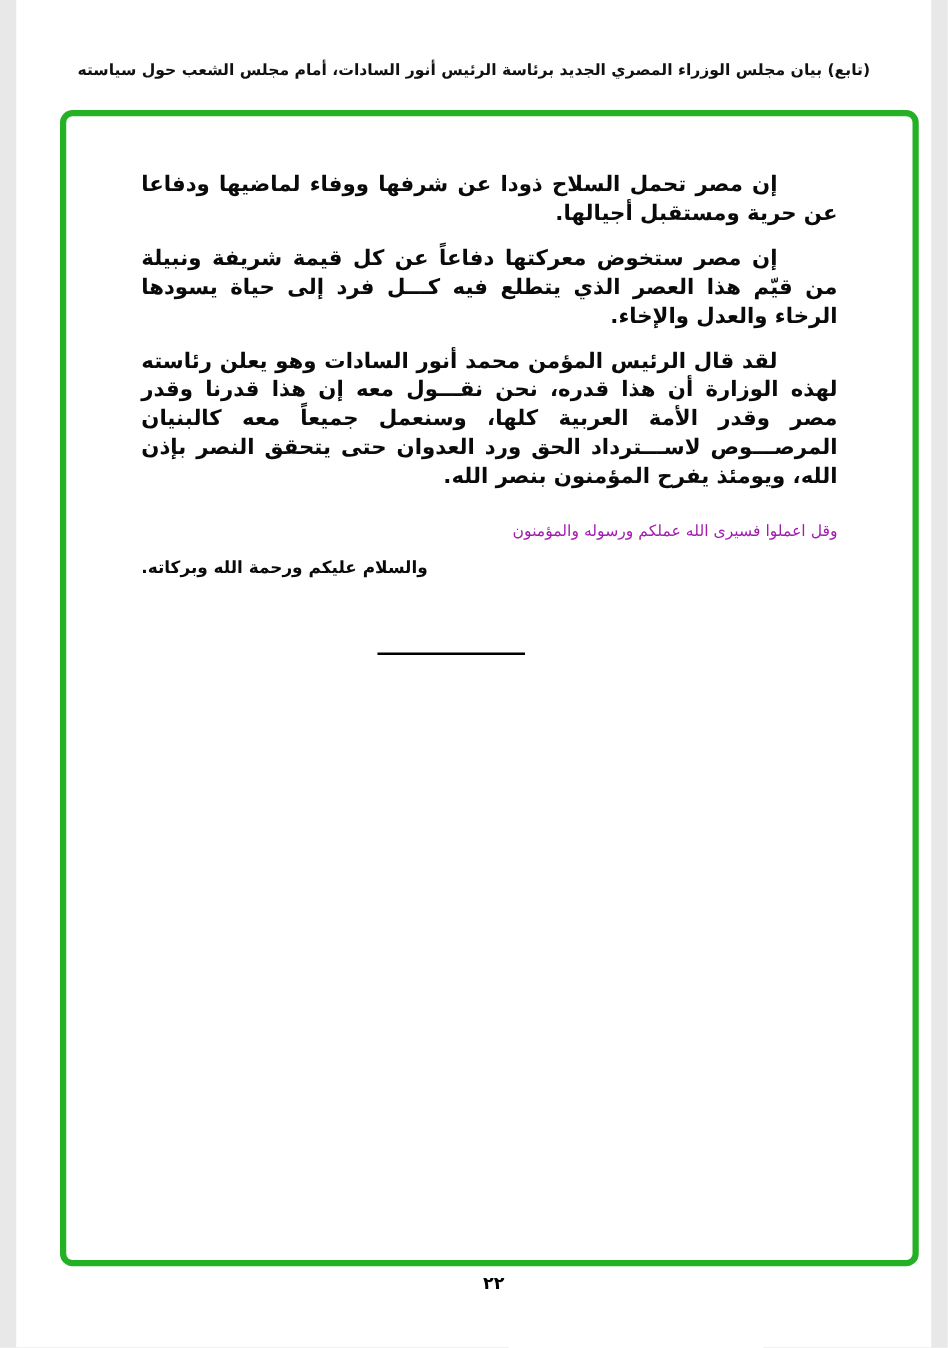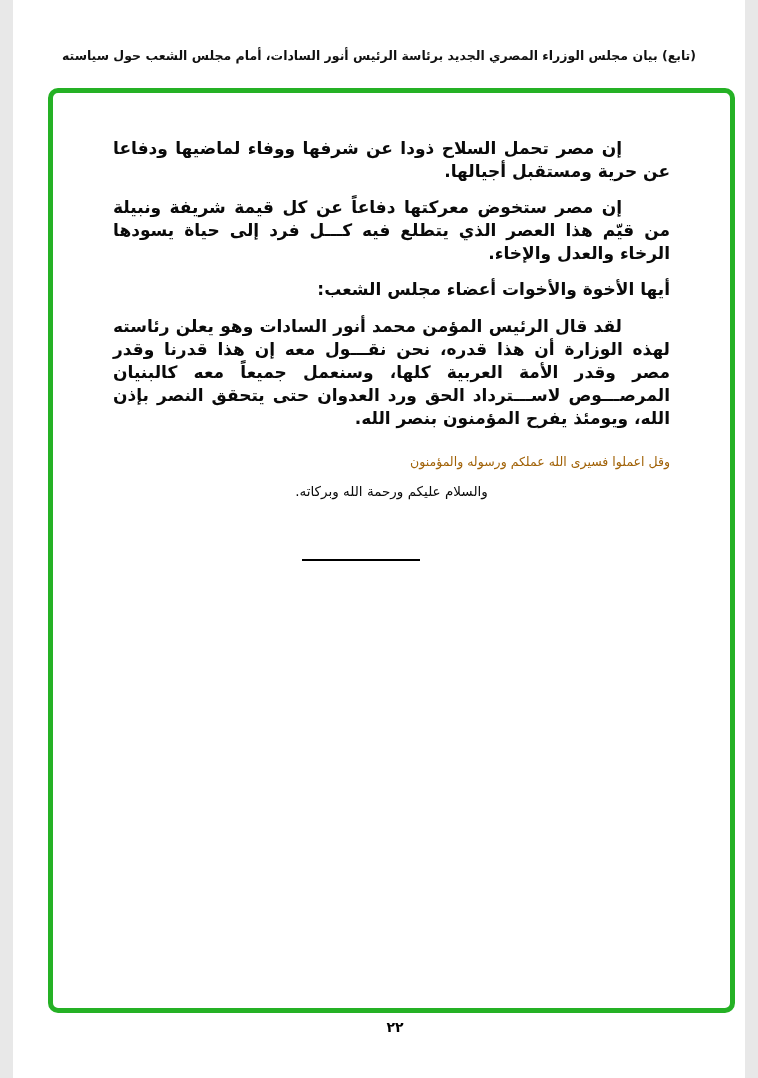--- a/index.html
+++ b/index.html
@@ -51,29 +51,29 @@
   .para.heading {
     text-indent: 0;
     text-align: right;
     margin-bottom: 14px;
   }
   .verse {
     margin: 24px 0 12px 0;
     font-size: 12.5px;
     font-weight: normal;
     letter-spacing: 0.5px;
-    color: #a16207;
+    color: #a21caf;
     text-align: right;
     text-indent: 0;
   }
   .closing {
     margin: 14px 0 0 0;
     font-size: 13.5px;
-    font-weight: normal;
-    text-align: center;
+    font-weight: bold;
+    text-align: left;
     text-indent: 0;
   }
   .divider {
     width: 118px;
     height: 2px;
     background: #000;
     margin: 60px auto 0 auto;
     position: relative;
     right: 31px;
   }
@@ -97,21 +97,20 @@
   <div class="doc-header">(تابع) بيان مجلس الوزراء المصري الجديد برئاسة الرئيس أنور السادات، أمام مجلس الشعب حول سياسته</div>
 
   <div class="frame">
     <div class="content">
 
       <p class="para">إن مصر تحمل السلاح ذودا عن شرفها ووفاء لماضيها ودفاعا عن حرية ومستقبل أجيالها.</p>
 
       <p class="para">إن مصر ستخوض معركتها دفاعاً عن كل قيمة شريفة ونبيلة من قيّم هذا العصر الذي يتطلع فيه كـــل فرد إلى حياة يسودها الرخاء والعدل والإخاء.</p>
 
 
-      <p class="para heading">أيها الأخوة والأخوات أعضاء مجلس الشعب:</p>
 
       <p class="para">لقد قال الرئيس المؤمن محمد أنور السادات وهو يعلن رئاسته لهذه الوزارة أن هذا قدره، نحن نقـــول معه إن هذا قدرنا وقدر مصر وقدر الأمة العربية كلها، وسنعمل جميعاً معه كالبنيان المرصـــوص لاســـترداد الحق ورد العدوان حتى يتحقق النصر بإذن الله، ويومئذ يفرح المؤمنون بنصر الله.</p>
 
       <p class="verse">وقل اعملوا فسيرى الله عملكم ورسوله والمؤمنون</p>
 
       <p class="closing">والسلام عليكم ورحمة الله وبركاته.</p>
 
       <div class="divider"></div>
 
     </div>

